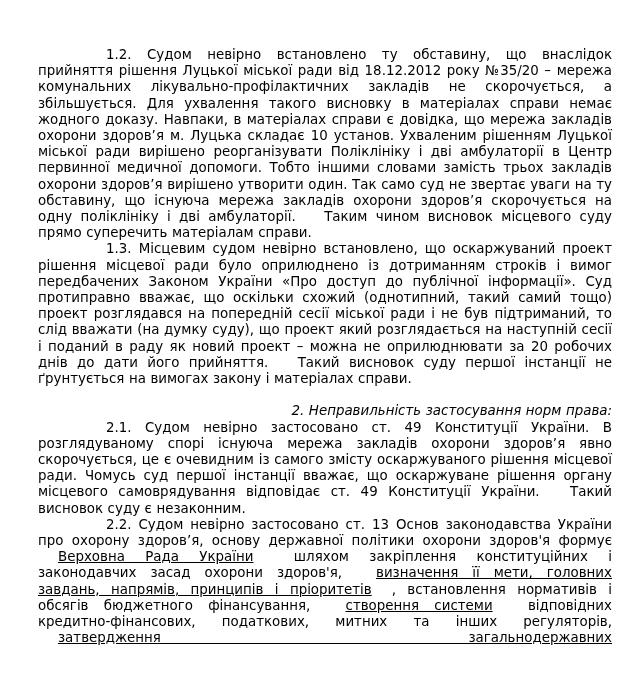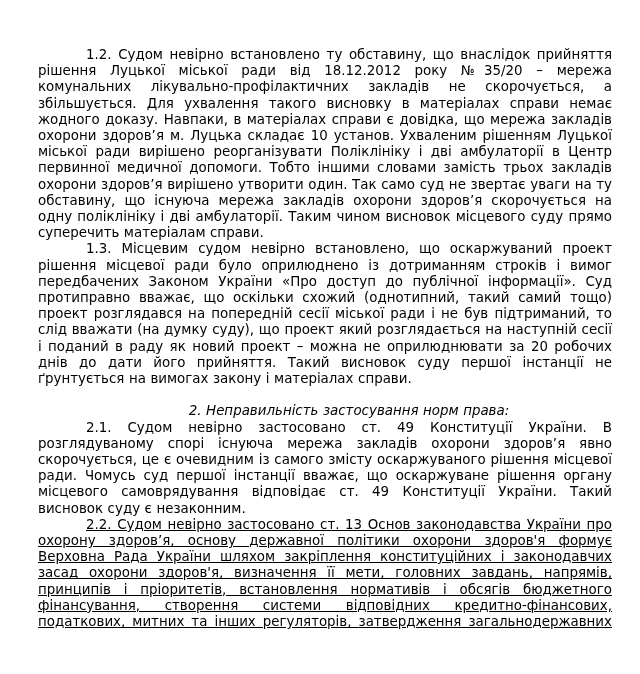--- a/index.html
+++ b/index.html
@@ -23,27 +23,26 @@
   }
   .doc-page p {
     margin: 0;
     padding: 0;
     text-align: justify;
     text-indent: 48px;
     word-spacing: 0.02em;
   }
   p.heading {
     margin-top: 16.2px;
-    text-align: center;
+    text-align: right;
   }
   p.cut-bottom {
     text-align-last: justify;
-    text-decoration: underline;
   }
-  .run { font-style: normal; font-weight: normal; text-decoration: none; }
+  .run { font-style: normal; font-weight: normal; text-decoration: none; margin-left: 20px; }
   .run.bold { font-weight: normal; }
   .run.italic { font-style: italic; }
   .run.underline { text-decoration: underline; }
 </style>
 </head>
 <body>
 
 <div class="doc-page">
     <p class="paragraph"><span class="run normal">1.2. Судом невірно встановлено ту обставину, що внаслідок прийняття рішення Луцької міської ради від 18.12.2012 року №35/20 – мережа комунальних лікувально-профілактичних закладів не скорочується, а збільшується. Для ухвалення такого висновку в матеріалах справи немає жодного доказу. Навпаки, в матеріалах справи є довідка, що мережа закладів охорони здоров’я м. Луцька складає 10 установ. Ухваленим рішенням Луцької міської ради вирішено реорганізувати Поліклініку і дві амбулаторії в Центр первинної медичної допомоги. Тобто іншими словами замість трьох закладів охорони здоров’я вирішено утворити один. Так само суд не звертає уваги на ту обставину, що існуюча мережа закладів охорони здоров’я скорочується на одну поліклініку і дві амбулаторії. </span><span class="run bold">Таким чином висновок місцевого суду прямо суперечить матеріалам справи.</span></p>
     <p class="paragraph"><span class="run normal">1.3. Місцевим судом невірно встановлено, що оскаржуваний проект рішення місцевої ради було оприлюднено із дотриманням строків і вимог передбачених Законом України «Про доступ до публічної інформації». Суд протиправно вважає, що оскільки схожий (однотипний, такий самий тощо) проект розглядався на попередній сесії міської ради і не був підтриманий, то слід вважати (на думку суду), що проект який розглядається на наступній сесії і поданий в раду як новий проект – можна не оприлюднювати за 20 робочих днів до дати його прийняття. </span><span class="run bold">Такий висновок суду першої інстанції не ґрунтується на вимогах закону і матеріалах справи.</span></p>

